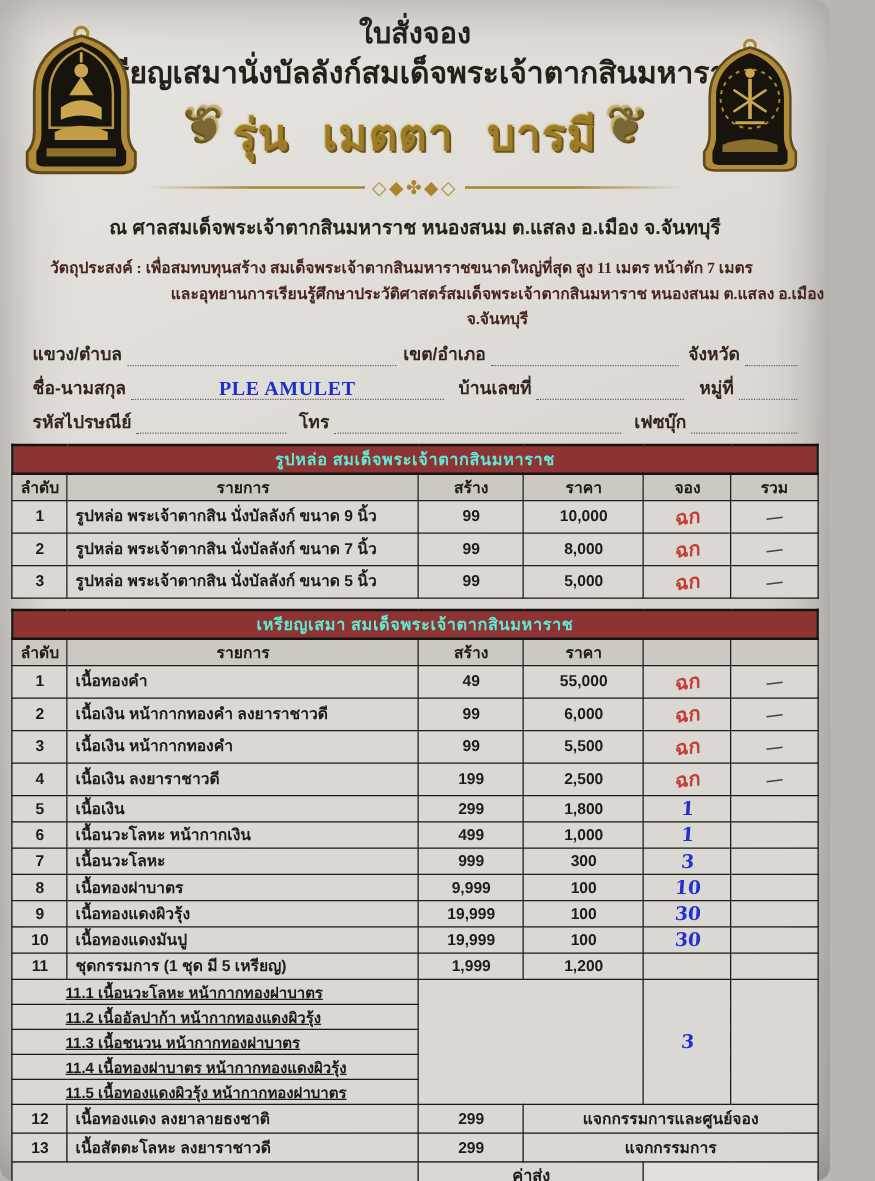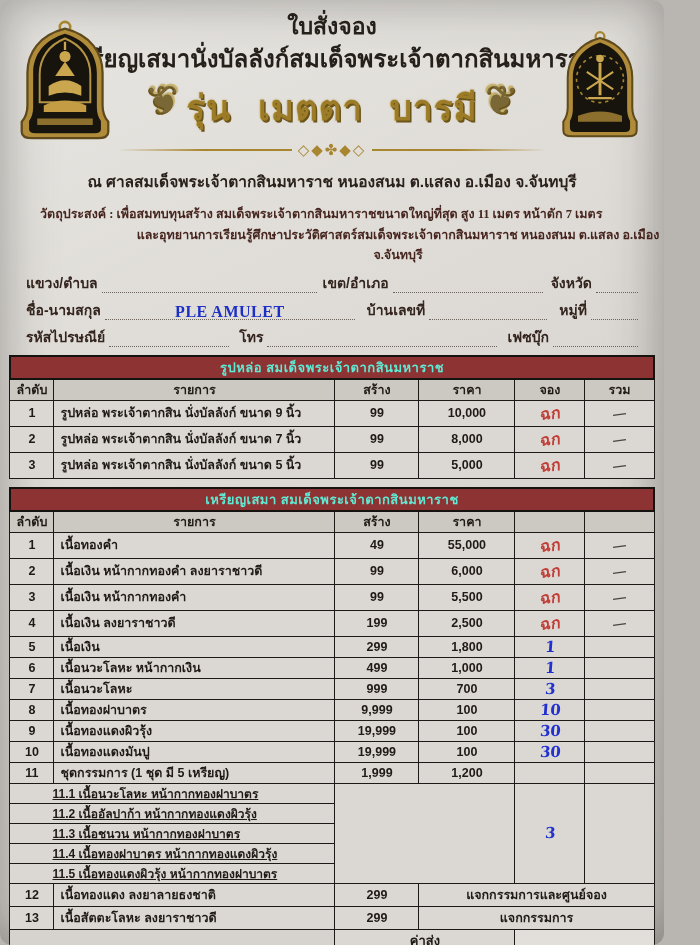--- a/index.html
+++ b/index.html
@@ -256,21 +256,21 @@
           <td class="item data-cell">เนื้อนวะโลหะ หน้ากากเงิน</td>
           <td class="num data-cell">499</td>
           <td class="num data-cell">1,000</td>
           <td class="num data-cell"><span class="hw-blue">1</span></td>
           <td class="num data-cell"></td>
         </tr>
         <tr>
           <td class="num data-cell">7</td>
           <td class="item data-cell">เนื้อนวะโลหะ</td>
           <td class="num data-cell">999</td>
-          <td class="num data-cell">700</td>
+          <td class="num data-cell">300</td>
           <td class="num data-cell"><span class="hw-blue">3</span></td>
           <td class="num data-cell"></td>
         </tr>
         <tr>
           <td class="num data-cell">8</td>
           <td class="item data-cell">เนื้อทองฝาบาตร</td>
           <td class="num data-cell">9,999</td>
           <td class="num data-cell">100</td>
           <td class="num data-cell"><span class="hw-blue">10</span></td>
           <td class="num data-cell"></td>

